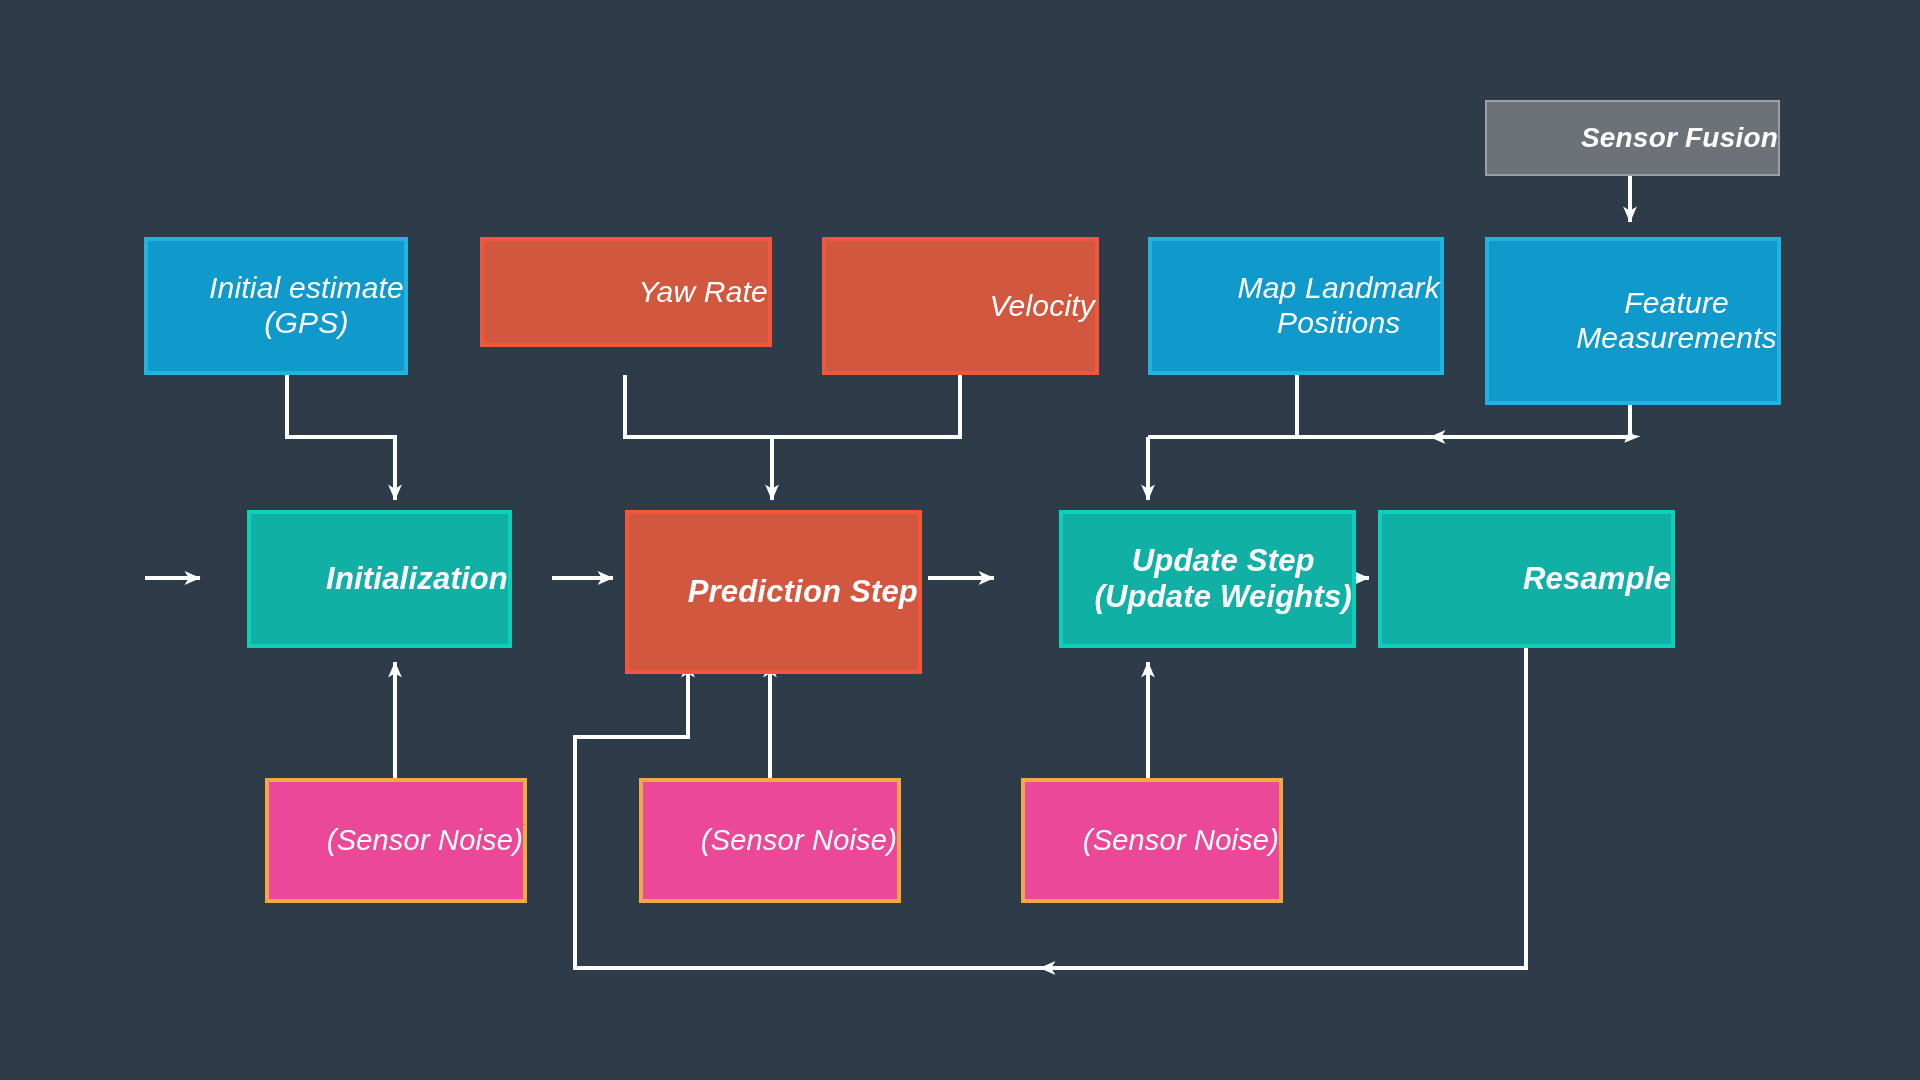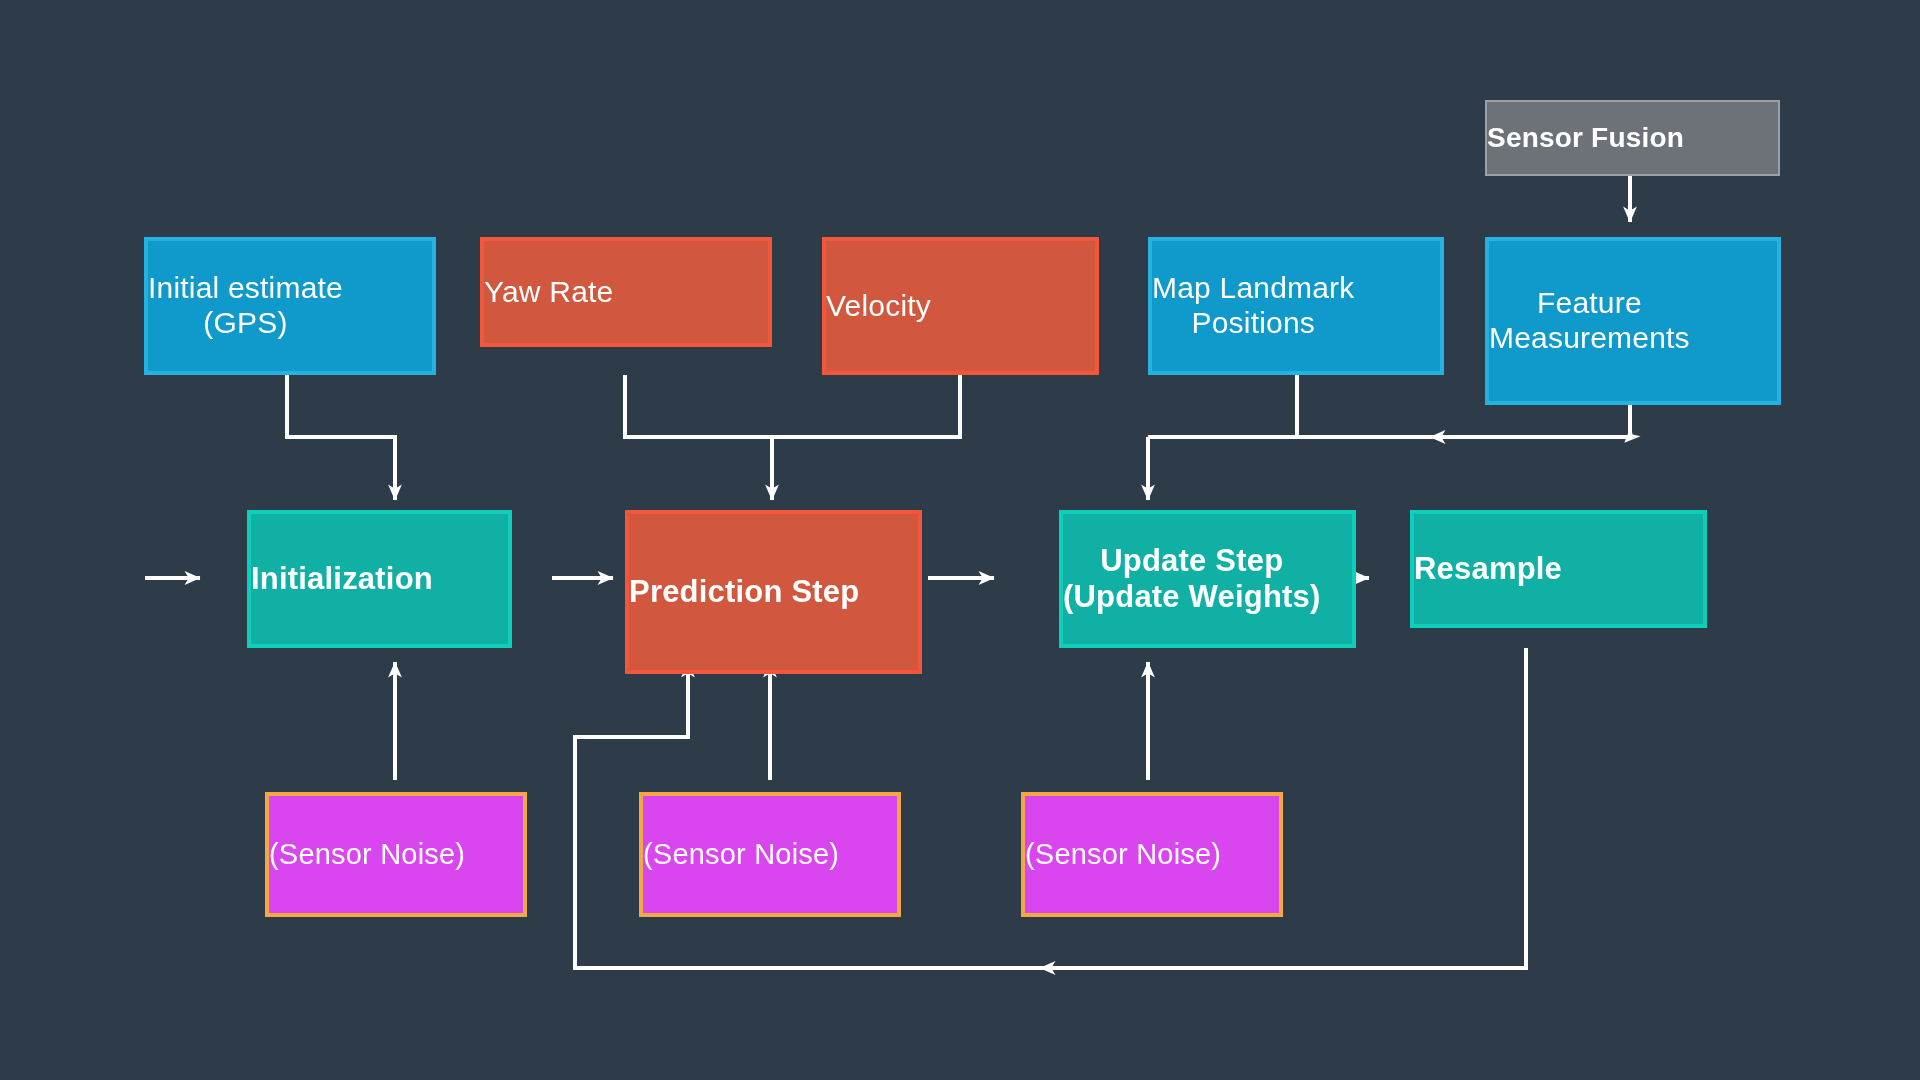--- a/index.html
+++ b/index.html
@@ -24,31 +24,32 @@
     top: 0;
     left: 0;
     width: 1920px;
     height: 1080px;
   }
   .node {
     position: absolute;
     box-sizing: border-box;
     display: flex;
     align-items: center;
-    justify-content: flex-start;
+    justify-content: flex-end;
     text-align: center;
     color: #ffffff;
     line-height: 1.16;
     white-space: pre-line;
     letter-spacing: 0.2px;
+    font-style: italic;
   }
   .node.blue   { background: #1099cb; border: 4px solid #24b3e0; }
   .node.red    { background: #d2573f; border: 4px solid #f3563b; }
   .node.teal   { background: #11b0a5; border: 4px solid #0ecfba; }
-  .node.orange { background: #d946ef; border: 4px solid #f2a843; margin-top: 14px; }
+  .node.orange { background: #ec4899; border: 4px solid #f2a843; }
   .node.gray   { background: #6d7278; border: 2px solid #9aa0a6; }
 
   .node.src   { font-size: 30px; font-weight: 400; }
   .node.stage { font-size: 31px; font-weight: 700; }
   .node.noise { font-size: 29px; font-weight: 400; }
   .node.title { font-size: 28px; font-weight: 600; }
 </style>
 </head>
 <body>
 
@@ -100,21 +101,21 @@
 
       <path d="M 1526,648 L 1526,968 L 575,968 L 575,737 L 688,737 L 688,662" marker-end="url(#arrow-head)"></path>
       <path d="M 1100,968 L 1040,968" marker-end="url(#arrow-head)"></path>
     </g>
   </svg>
 
   <div class="node gray title" style="left:1485px; top:100px; width:295px; height:76px;">
     <span>Sensor Fusion</span>
   </div>
 
-  <div class="node blue src" style="left:144px; top:237px; width:292px; height:138px;">
+  <div class="node blue src" style="left:144px; top:237px; width:264px; height:138px;">
     <span>Initial estimate
 (GPS)</span>
   </div>
 
   <div class="node red src" style="left:480px; top:237px; width:292px; height:110px;">
     <span>Yaw Rate</span>
   </div>
 
   <div class="node red src" style="left:822px; top:237px; width:277px; height:138px;">
     <span>Velocity</span>
@@ -136,21 +137,21 @@
 
   <div class="node red stage" style="left:625px; top:510px; width:297px; height:164px;">
     <span>Prediction Step</span>
   </div>
 
   <div class="node teal stage" style="left:1059px; top:510px; width:297px; height:138px;">
     <span>Update Step
 (Update Weights)</span>
   </div>
 
-  <div class="node teal stage" style="left:1410px; top:510px; width:297px; height:118px;">
+  <div class="node teal stage" style="left:1378px; top:510px; width:297px; height:138px;">
     <span>Resample</span>
   </div>
 
   <div class="node orange noise" style="left:265px; top:778px; width:262px; height:125px;">
     <span>(Sensor Noise)</span>
   </div>
 
   <div class="node orange noise" style="left:639px; top:778px; width:262px; height:125px;">
     <span>(Sensor Noise)</span>
   </div>

